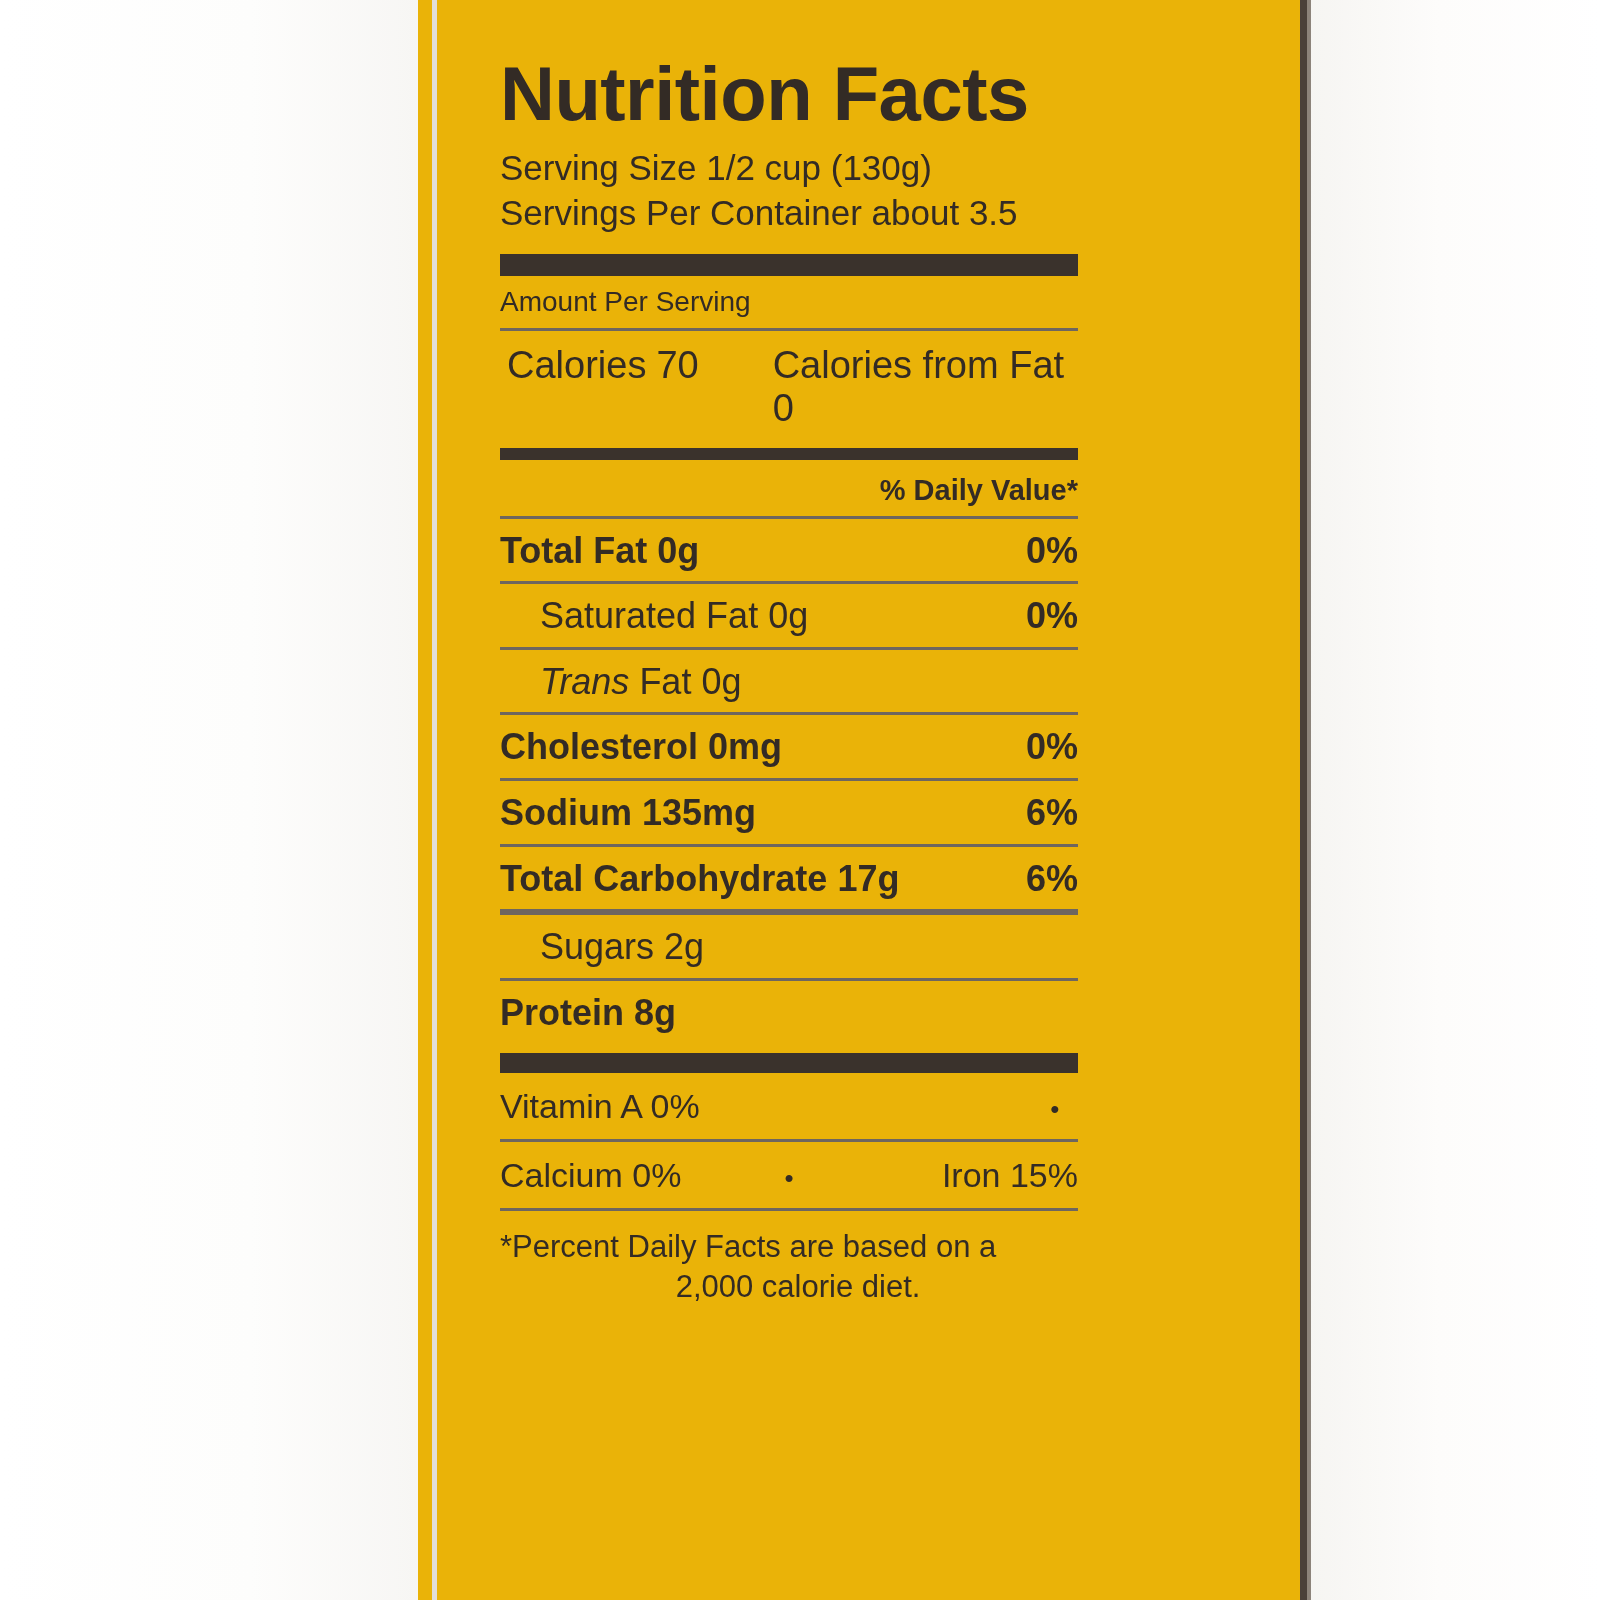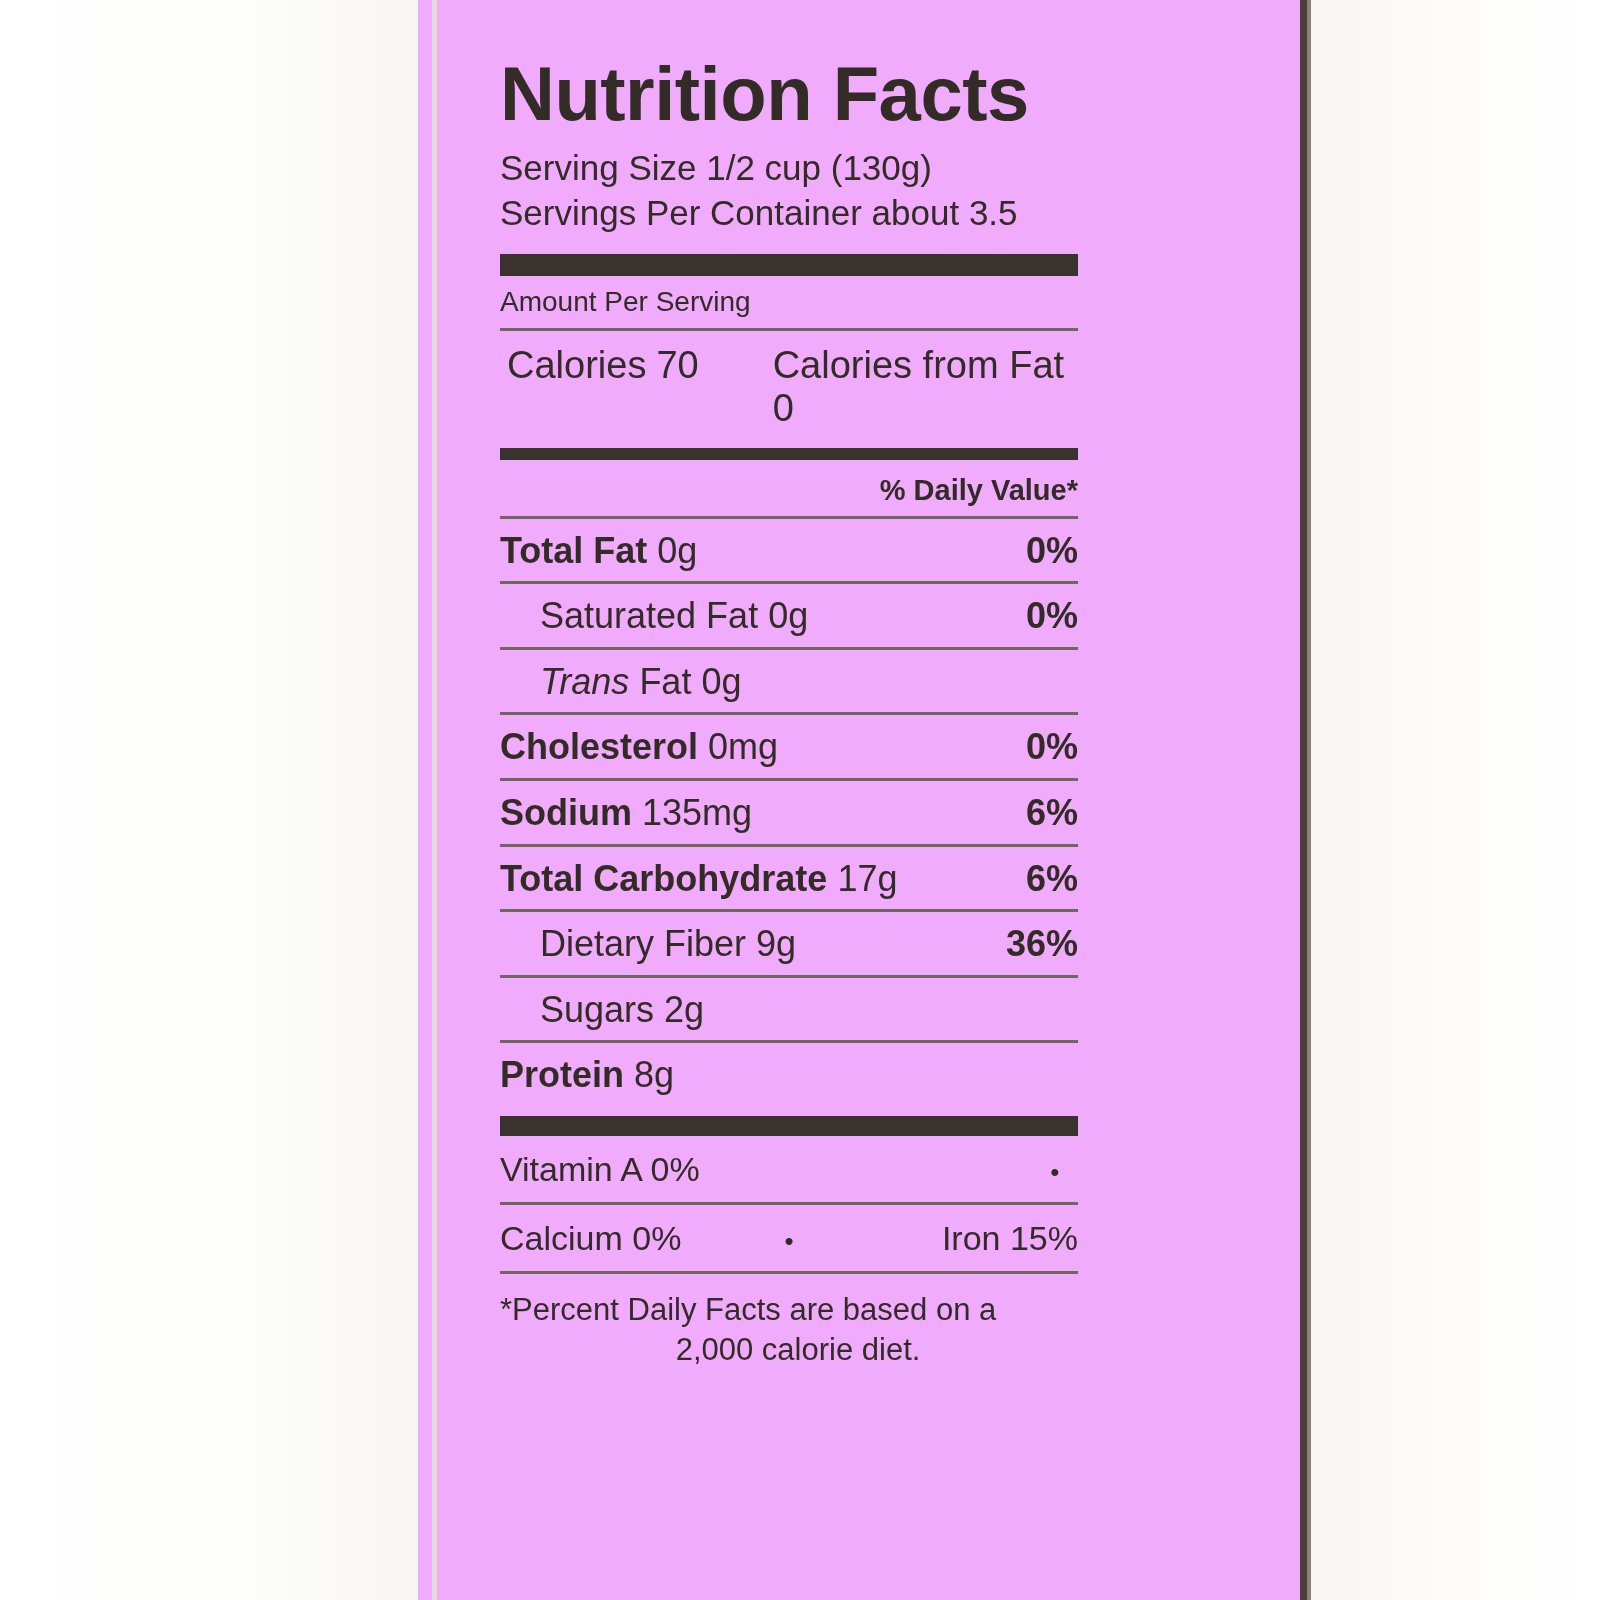--- a/index.html
+++ b/index.html
@@ -13,21 +13,21 @@
     font-family: "Liberation Sans", sans-serif;
     color: #2e2722;
     position: relative;
     overflow: hidden;
   }
 
   
   .page {
     position: absolute;
     inset: 0;
-    background: #f0abfc;
+    background: #eab308;
   }
   .left-edge {
     position: absolute;
     left: 0; top: 0; bottom: 0;
     width: 418px;
     background: linear-gradient(90deg, #ffffff 0%, #fdfdfc 60%, #f7f6f4 100%);
   }
   .right-edge {
     position: absolute;
     right: 0; top: 0; bottom: 0;
@@ -101,21 +101,21 @@
   .row {
     display: flex;
     align-items: baseline;
     justify-content: space-between;
     padding: 12px 0 11px 0;
     font-size: 36px;
     line-height: 1.1;
   }
   .row .name { white-space: nowrap; }
   .row .dv { font-weight: bold; white-space: nowrap; }
-  .row .light { font-weight: normal; }
+  .row .light { font-weight: bold; }
 
   .calories-row {
     display: flex;
     align-items: baseline;
     padding: 13px 0 12px 0;
     font-size: 38px;
   }
   .calories-row .cal-label { font-weight: normal; margin-left: 7px; }
   .calories-row .cal-val { font-weight: normal; margin-left: 10px; }
   .calories-row .cal-fat { margin-left: 74px; font-weight: normal; }
@@ -228,24 +228,20 @@
 
     <div class="row">
       <span class="name">
         <b>Total Carbohydrate</b>
         <span class="light">17g</span>
       </span>
       <span class="dv">6%</span>
     </div>
     <div class="rule-thin"></div>
 
-    <div class="row indent1">
-      <span class="name">Dietary Fiber 9g</span>
-      <span class="dv">36%</span>
-    </div>
     <div class="rule-thin"></div>
 
     <div class="row indent1">
       <span class="name">Sugars 2g</span>
       <span class="dv"></span>
     </div>
     <div class="rule-thin"></div>
 
     <div class="row">
       <span class="name">

